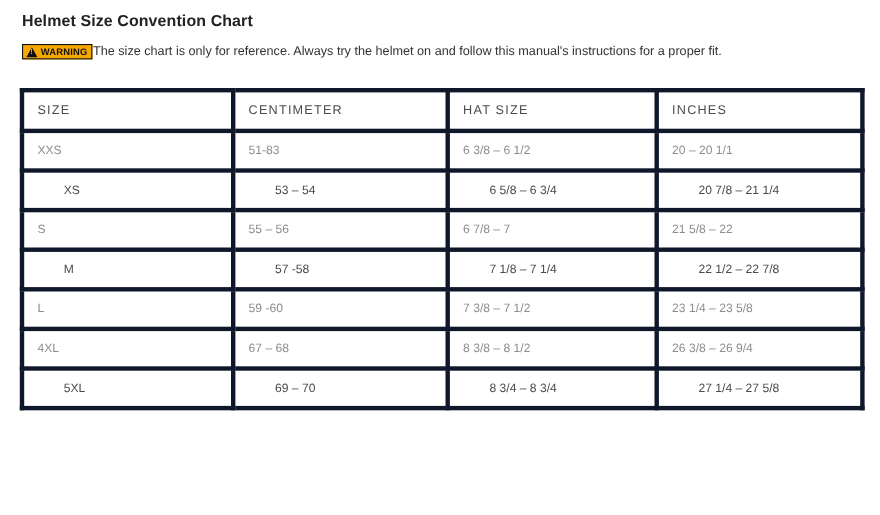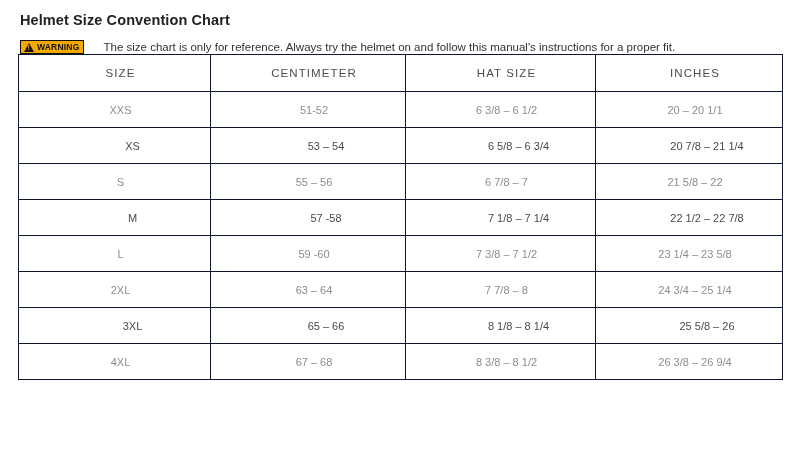--- a/index.html
+++ b/index.html
@@ -24,22 +24,22 @@
   .title {
     font-size: 14.5px;
     font-weight: bold;
     color: #222222;
     margin: 2px 0 12px 2px;
     letter-spacing: 0.1px;
   }
   .notice-row {
     display: flex;
     align-items: center;
-    margin: 0 0 0 2px;
-    gap: 19px;
+    margin: 0 0 26px 2px;
+    gap: 0;
   }
   .warning-badge {
     display: inline-flex;
     align-items: center;
     gap: 3px;
     background: #f5a800;
     border: 1px solid #111111;
     padding: 1px 4px 1px 3px;
     line-height: 1;
     height: 14px;
@@ -76,22 +76,22 @@
     color: #333333;
     text-align: center;
   }
   table.size-chart {
     width: 764px;
     border-collapse: collapse;
     table-layout: fixed;
   }
   table.size-chart th,
   table.size-chart td {
-    border: 1px solid #0f172a;
-    text-align: center;
+    border: 4px solid #0f172a;
+    text-align: left;
     vertical-align: middle;
     padding: 0 0 0 12px;
     font-size: 11px;
     color: #777777;
     height: 36px;
     box-sizing: border-box;
     overflow: hidden;
     white-space: nowrap;
   }
   table.size-chart th {
@@ -139,21 +139,21 @@
       <tr>
         <th>SIZE</th>
         <th>CENTIMETER</th>
         <th>HAT SIZE</th>
         <th>INCHES</th>
       </tr>
     </thead>
     <tbody>
       <tr class="even">
         <td>XXS</td>
-        <td>51-52</td>
+        <td>51-83</td>
         <td>6 3/8 – 6 1/2</td>
         <td>20 – 20 1/1</td>
       </tr>
       <tr class="odd">
         <td>XS</td>
         <td>53 – 54</td>
         <td>6 5/8 – 6 3/4</td>
         <td>20 7/8 – 21 1/4</td>
       </tr>
       <tr class="even">
@@ -168,33 +168,27 @@
         <td>7 1/8 – 7 1/4</td>
         <td>22 1/2 – 22 7/8</td>
       </tr>
       <tr class="even">
         <td>L</td>
         <td>59 -60</td>
         <td>7 3/8 – 7 1/2</td>
         <td>23 1/4 – 23 5/8</td>
       </tr>
       <tr class="even">
-        <td>2XL</td>
-        <td>63 – 64</td>
-        <td>7 7/8 – 8</td>
-        <td>24 3/4 – 25 1/4</td>
-      </tr>
-      <tr class="odd">
-        <td>3XL</td>
-        <td>65 – 66</td>
-        <td>8 1/8 – 8 1/4</td>
-        <td>25 5/8 – 26</td>
-      </tr>
-      <tr class="even">
         <td>4XL</td>
         <td>67 – 68</td>
         <td>8 3/8 – 8 1/2</td>
         <td>26 3/8 – 26 9/4</td>
+      </tr>
+      <tr class="odd">
+        <td>5XL</td>
+        <td>69 – 70</td>
+        <td>8 3/4 – 8 3/4</td>
+        <td>27 1/4 – 27 5/8</td>
       </tr>
     </tbody>
   </table>
 
 </div>
 
 </body></html>

